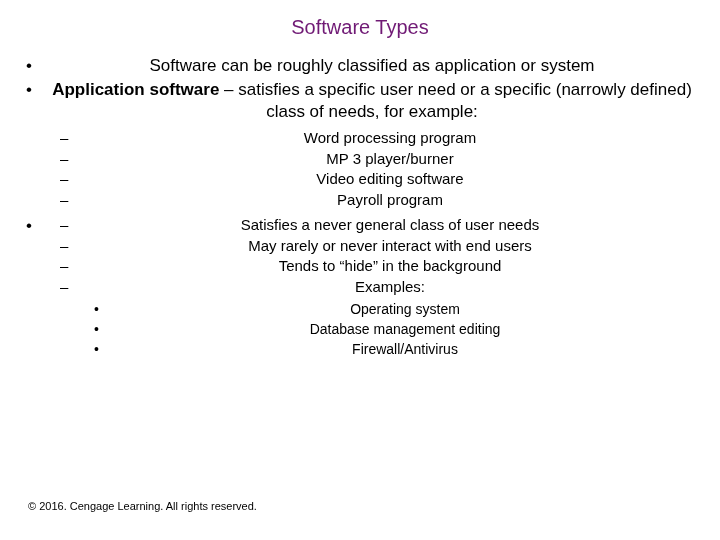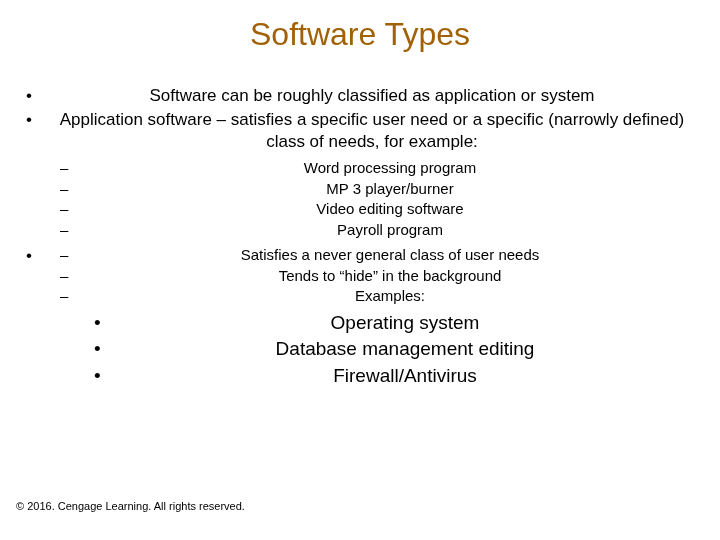--- a/index.html
+++ b/index.html
@@ -7,24 +7,24 @@
       width: 720px;
       height: 540px;
       background: #fff;
       font-family: Arial, sans-serif;
       color: #000;
       padding: 16px 20px;
       position: relative;
     }
     .title {
       text-align: center;
-      font-size: 32px;
+      font-size: 20px;
       font-weight: normal;
-      color: #a16207;
-      margin-bottom: 32px;
+      color: #701a75;
+      margin-bottom: 16px;
     }
     ul.level1 {
       list-style: none;
       padding-left: 24px;
       font-size: 17px;
       line-height: 1.28;
     }
     ul.level1 > li {
       position: relative;
       margin-bottom: 2px;
@@ -49,38 +49,38 @@
     }
     ul.level2 > li::before {
       content: "–";
       position: absolute;
       left: -20px;
       top: 0;
     }
     ul.level3 {
       list-style: none;
       padding-left: 30px;
-      font-size: 19px;
+      font-size: 14px;
       margin-top: 4px;
       line-height: 1.35;
     }
     ul.level3 > li {
       position: relative;
       margin-bottom: 1px;
     }
     ul.level3 > li::before {
       content: "•";
       position: absolute;
       left: -16px;
       top: 0;
     }
-    .bold { font-weight: normal; }
+    .bold { font-weight: bold; }
     .footer {
       position: absolute;
-      left: 16px;
+      left: 28px;
       bottom: 28px;
       font-size: 11px;
     }
   </style>
 </head>
 <body>
 
 <h1 class="title">Software Types</h1>
 
 <ul class="level1">
@@ -90,20 +90,21 @@
     <ul class="level2">
       <li>Word processing program</li>
       <li>MP 3 player/burner</li>
       <li>Video editing software</li>
       <li>Payroll program</li>
     </ul>
   </li>
   <li>
     <ul class="level2">
       <li>Satisfies a never general class of user needs</li>
+      <li>May rarely or never interact with end users</li>
       <li>Tends to “hide” in the background</li>
       <li>
         <span>Examples:</span>
         <ul class="level3">
           <li>Operating system</li>
           <li>Database management editing</li>
           <li>Firewall/Antivirus</li>
         </ul>
       </li>
     </ul>

